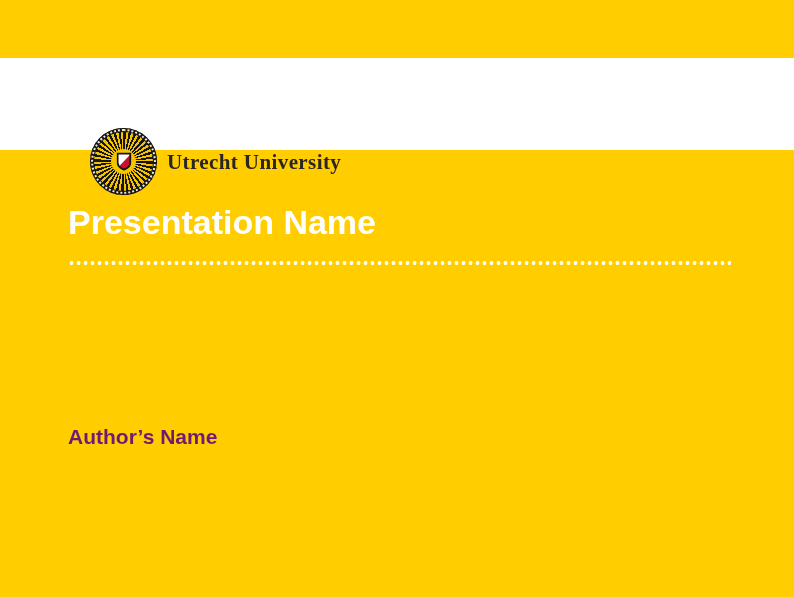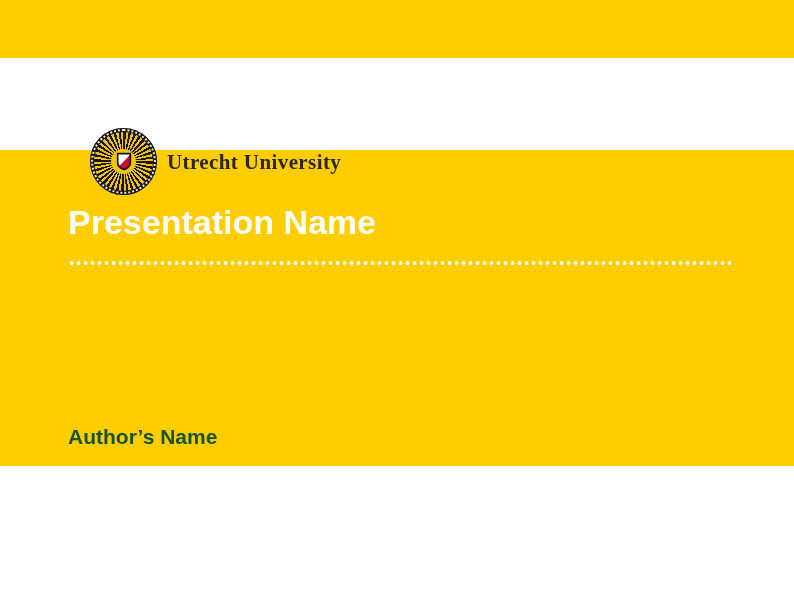--- a/index.html
+++ b/index.html
@@ -1,21 +1,21 @@
 <!DOCTYPE html>
 <html><head>
 <meta charset="utf-8">
 <style>
   html, body { margin: 0; padding: 0; }
   body { font-family: "Liberation Sans", sans-serif; }
 
   .slide {
     position: relative;
     width: 794px;
-    height: 466px;
+    height: 597px;
     background: #FFCD00;
     overflow: hidden;
   }
 
   
   .white-band {
     position: absolute;
     top: 58px;
     left: 0;
     width: 794px;
@@ -113,21 +113,21 @@
     font-weight: 700;
     color: #FFFFFF;
   }
   .author {
     position: absolute;
     left: 68px;
     top: 425px;
     font-size: 21px;
     line-height: 24px;
     font-weight: 700;
-    color: #14532d;
+    color: #701a75;
   }
 </style>
 </head>
 <body>
 
 <div class="slide">
 
   <div class="white-band">
 
     <div class="uu-logo">

